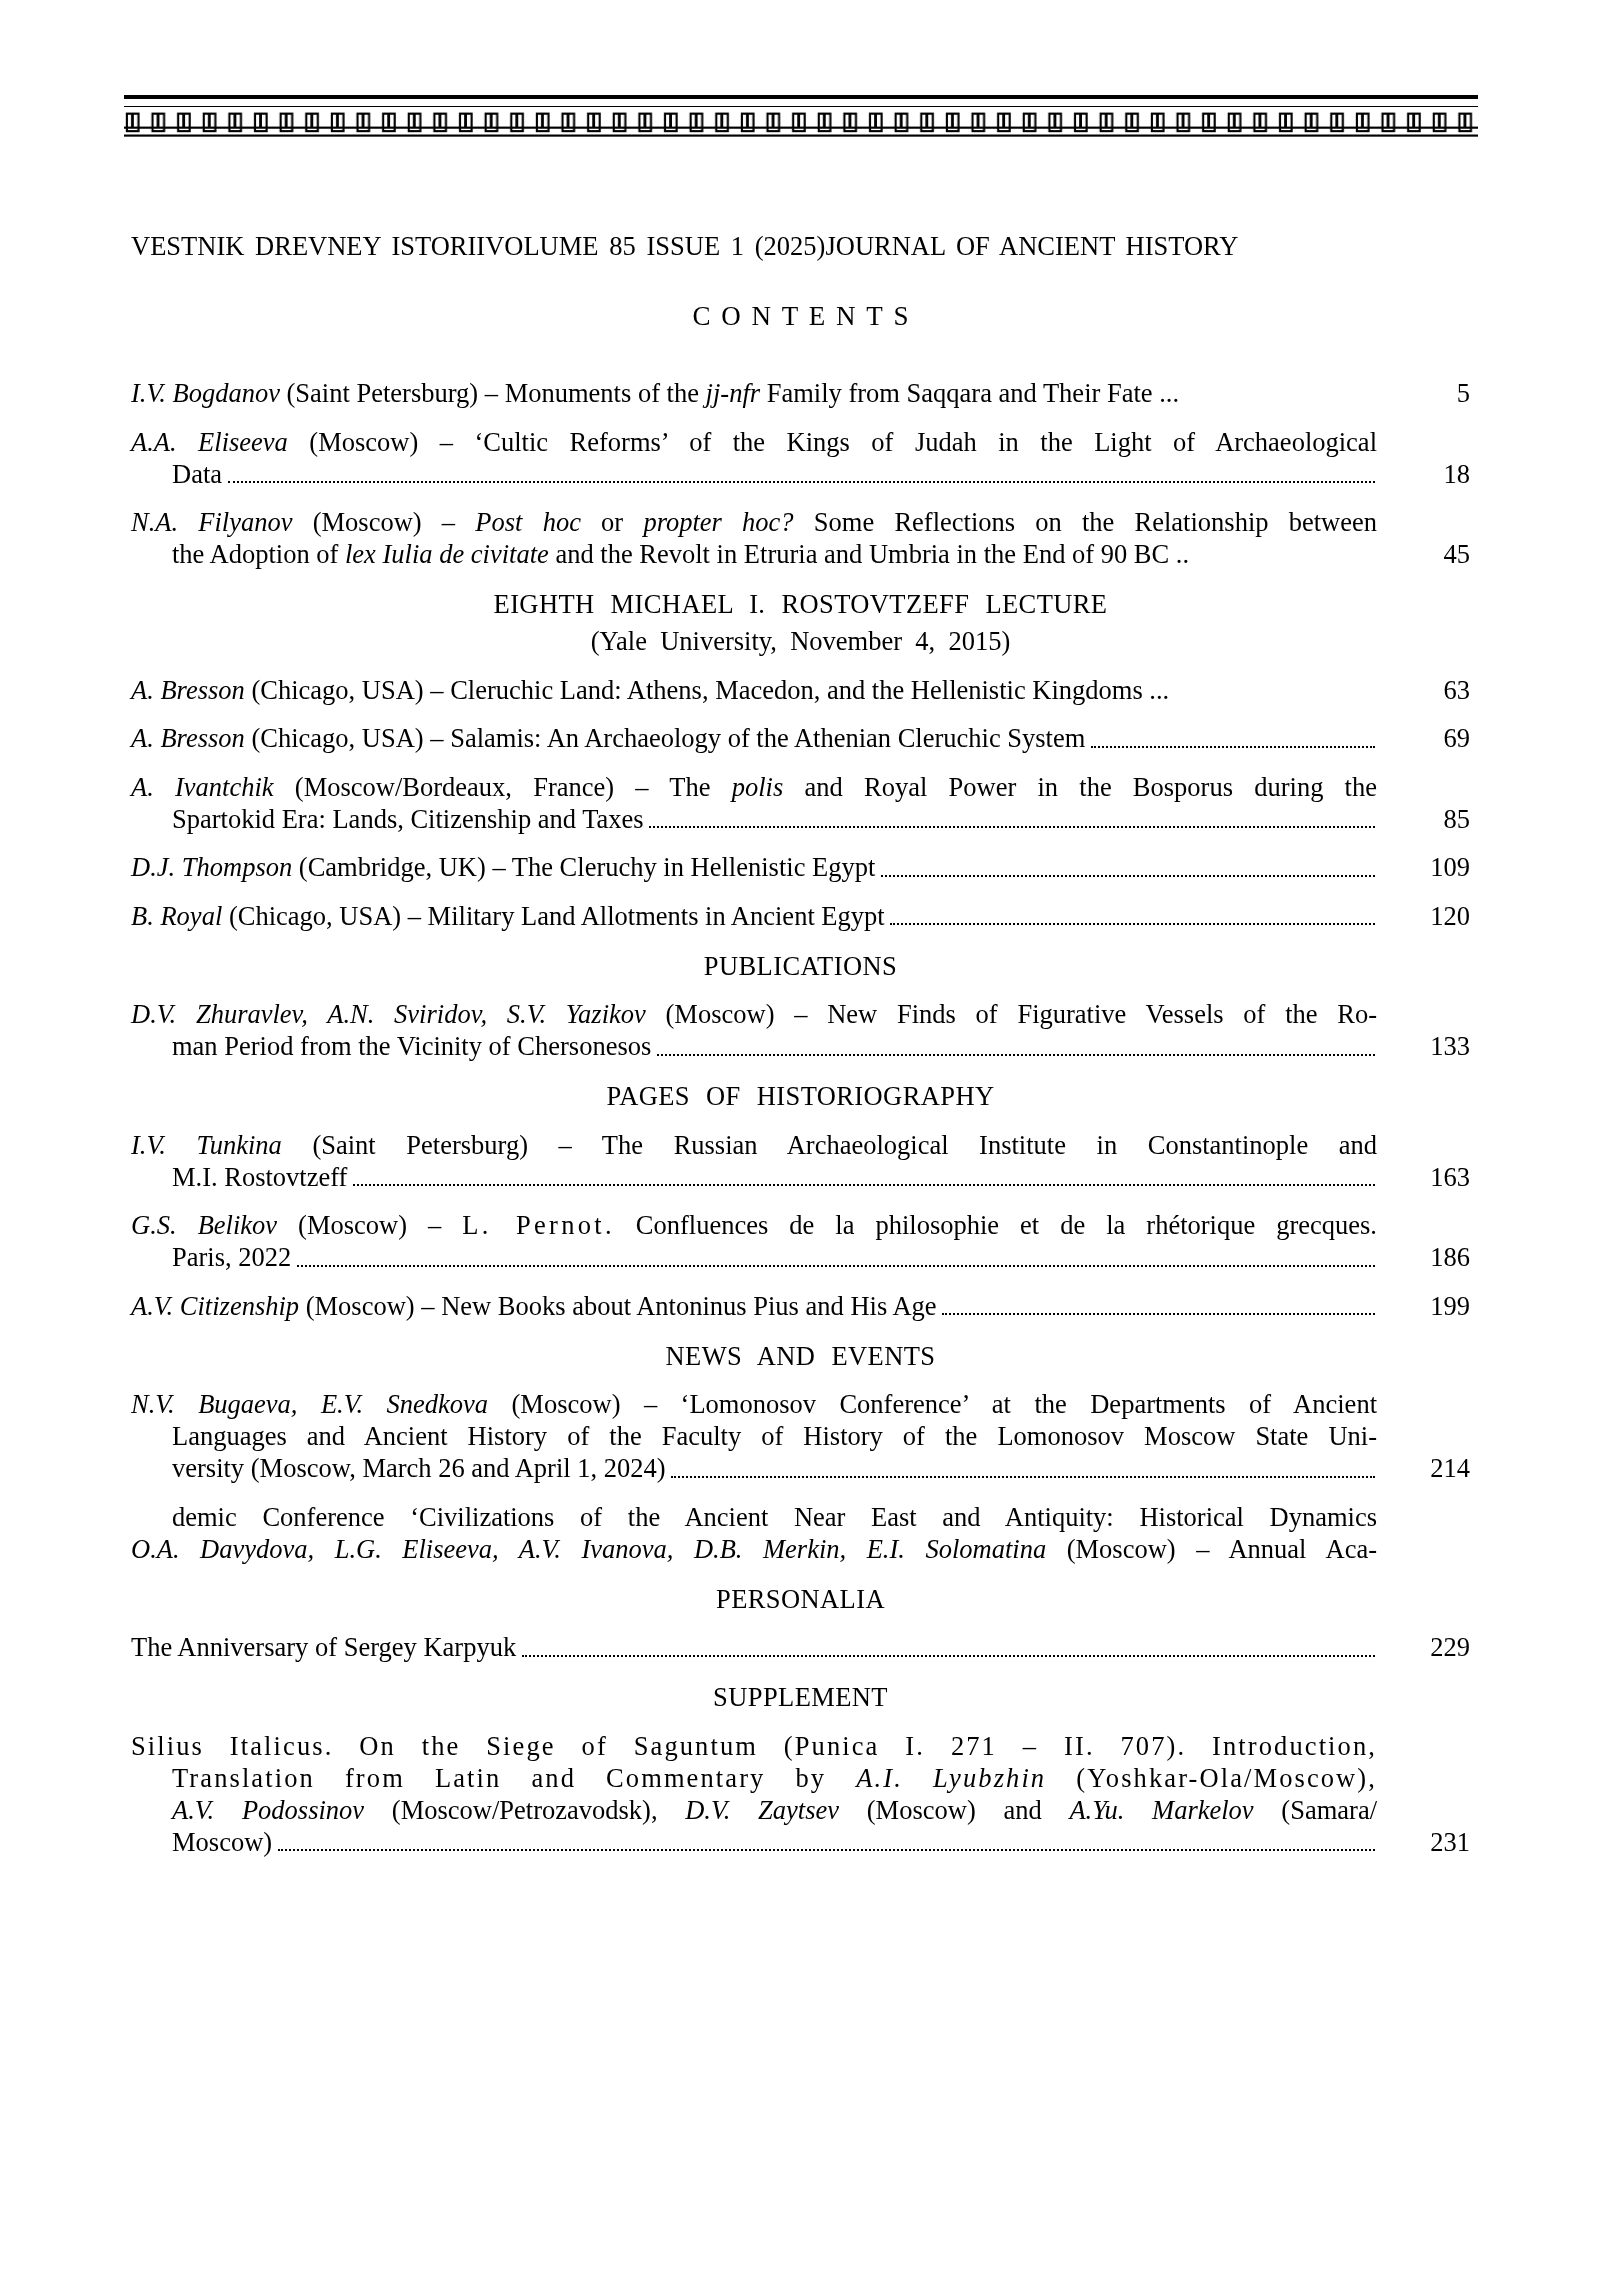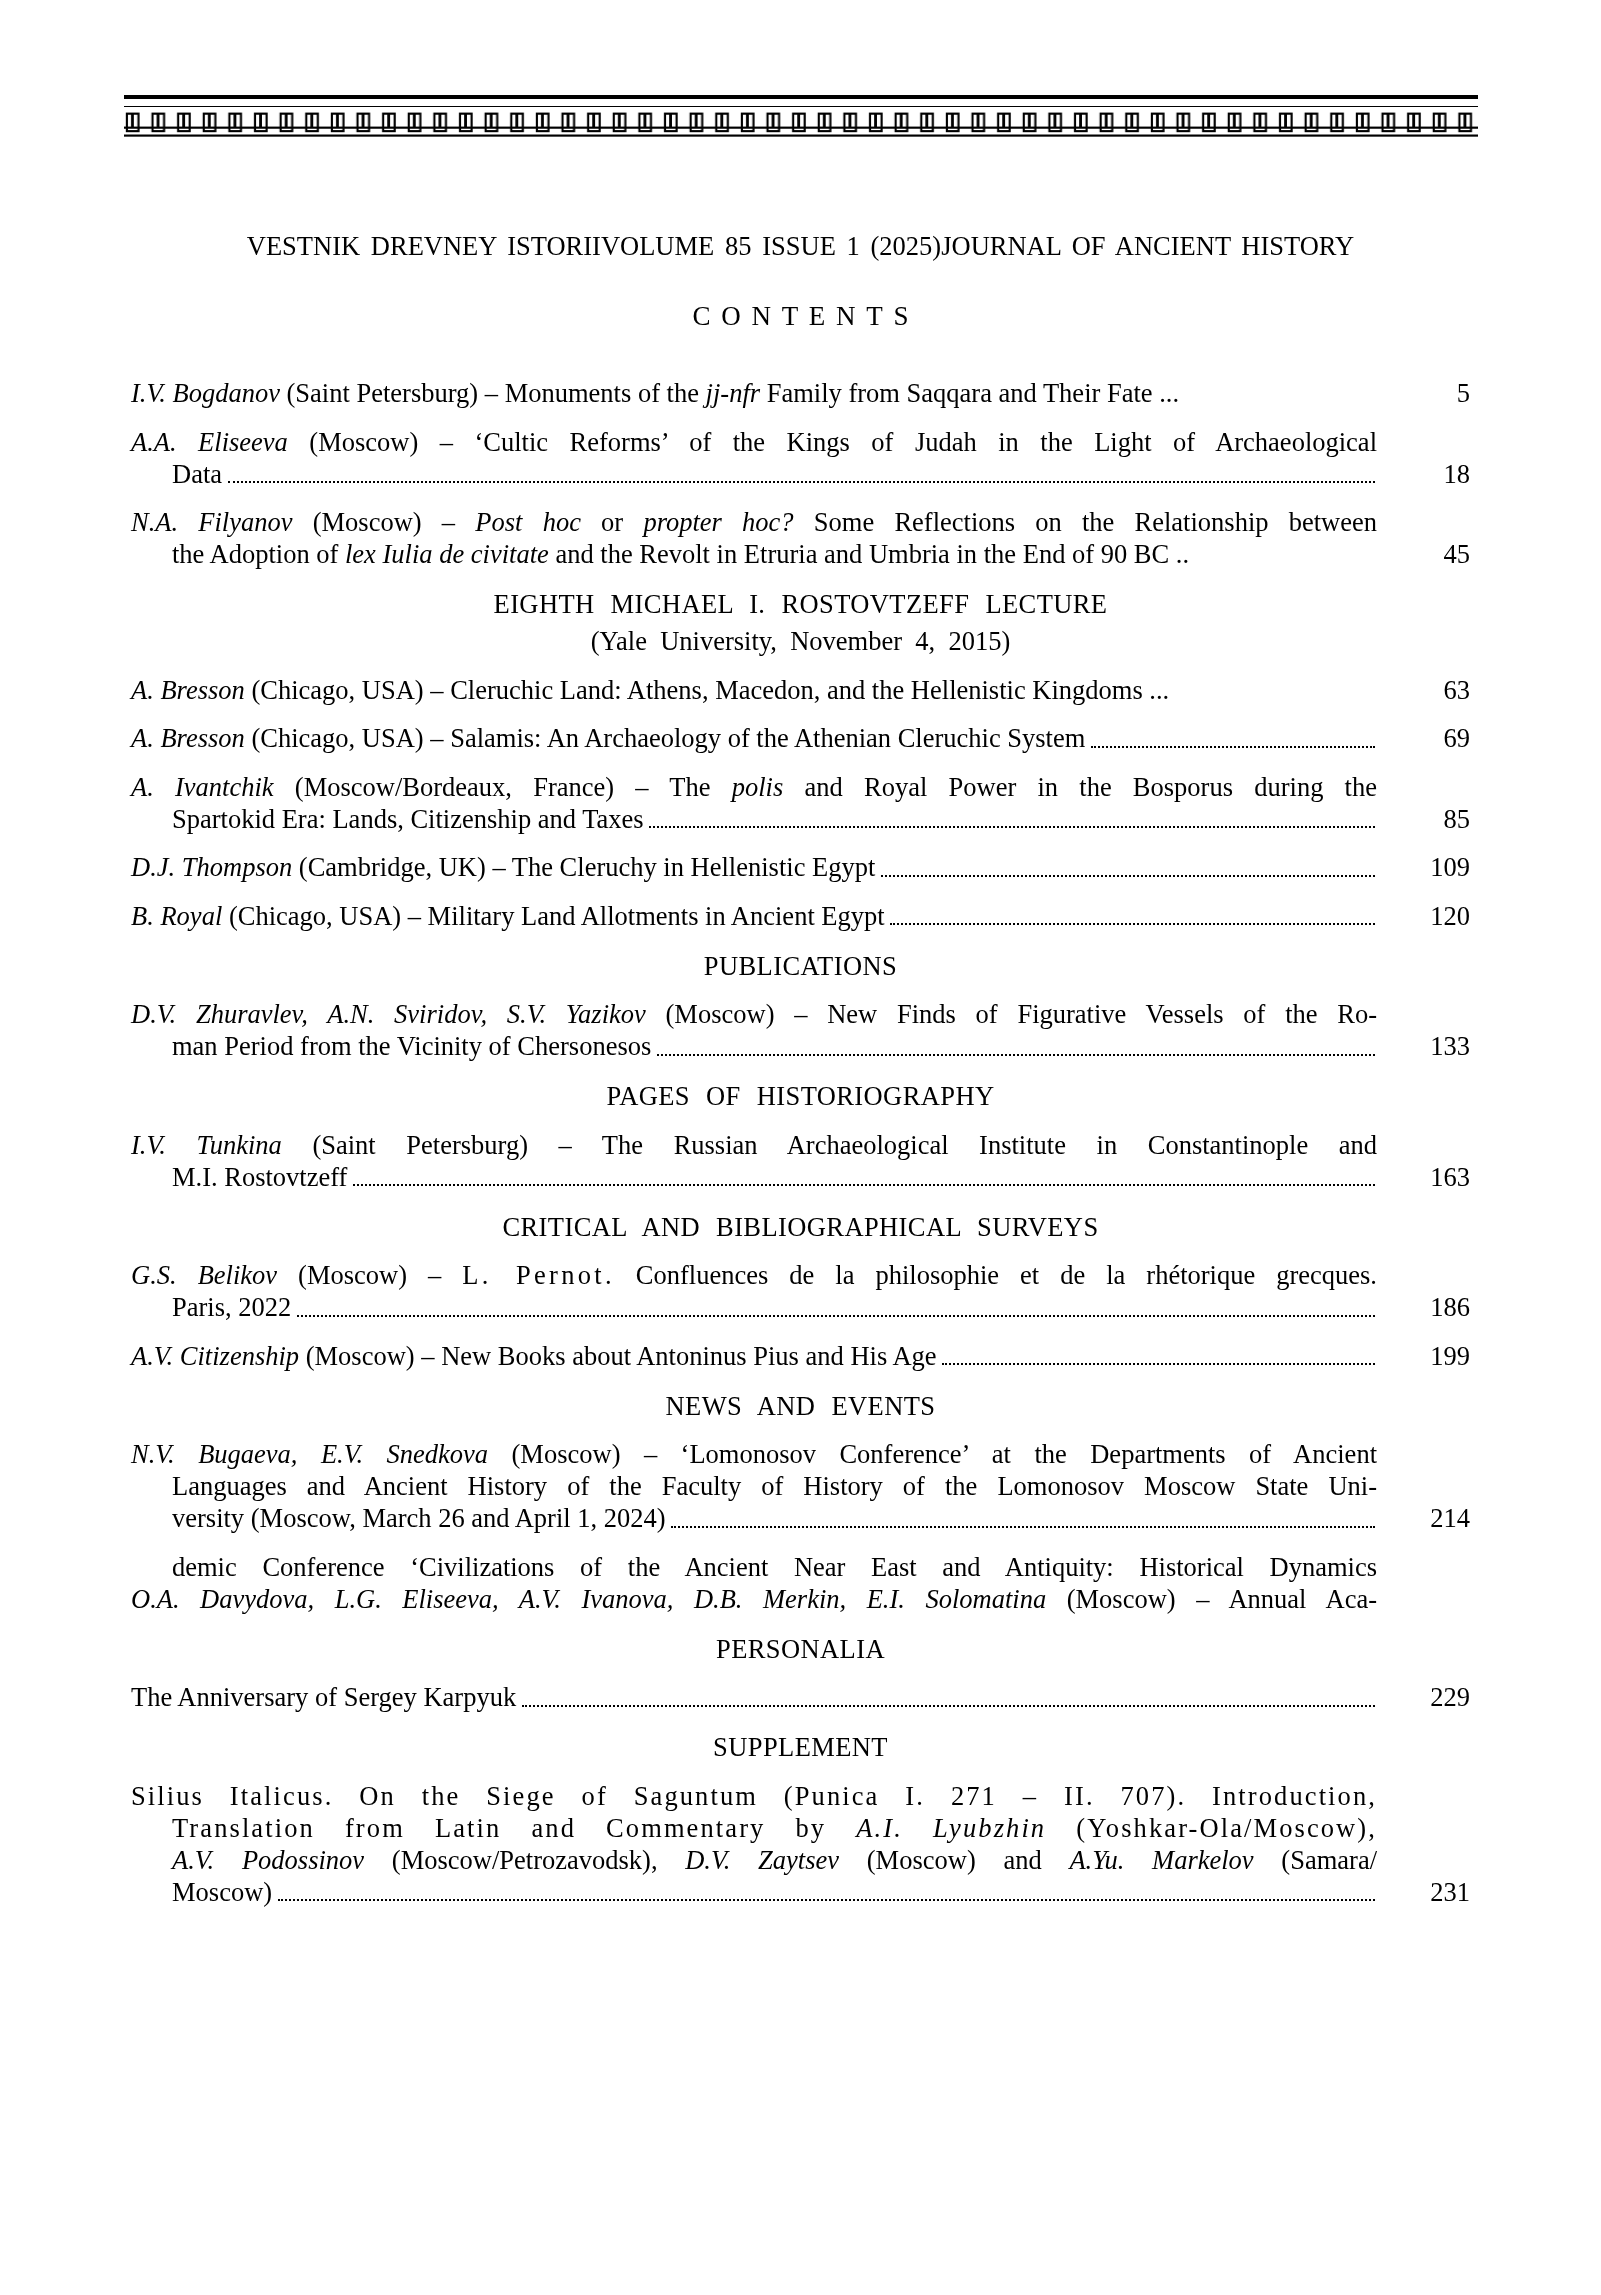--- a/index.html
+++ b/index.html
@@ -13,21 +13,21 @@
     padding:95px 132px 0 131px;
     overflow:hidden;
   }
   
   .ornament{width:1354px;margin:0 0 93px -6.6px;}
   .orn-thick{height:4.1px;background:#000;margin-bottom:6.6px;}
   .orn-thin{height:1.7px;background:#000;margin-bottom:5px;}
   .orn-meander{display:block;width:1354px;height:25px;}
   
   .masthead{
-    display:flex;justify-content:center;align-items:baseline;
+    display:flex;justify-content:flex-start;align-items:baseline;
     font-size:26.5px;line-height:32px;word-spacing:4.1px;white-space:nowrap;
   }
   
   .contents-title{
     text-align:center;font-size:27px;line-height:32px;
     letter-spacing:10.7px;padding-left:10.7px;
     margin-top:38px;margin-bottom:45px;
   }
   
   #toc{font-size:26.5px;line-height:32px;}
@@ -178,23 +178,20 @@
       <div class="entry">
         <div class="eline"><i>I.V. Tunkina</i> (Saint Petersburg) – The Russian Archaeological Institute in Constantinople and</div>
         <div class="lastrow">
           <div class="tcol">
             <span class="t cont">M.I. Rostovtzeff </span>
             <span class="dots"></span>
           </div>
           <div class="pg">163</div>
         </div>
       </div>
-      <div class="hgroup">
-        <div class="heading">CRITICAL AND BIBLIOGRAPHICAL SURVEYS</div>
-      </div>
       <div class="entry">
         <div class="eline"><i>G.S. Belikov</i> (Moscow) – <span class="sp">L. Pernot.</span> Confluences de la philosophie et de la rhétorique grecques.</div>
         <div class="lastrow">
           <div class="tcol">
             <span class="t cont">Paris, 2022 </span>
             <span class="dots"></span>
           </div>
           <div class="pg">186</div>
         </div>
       </div>

